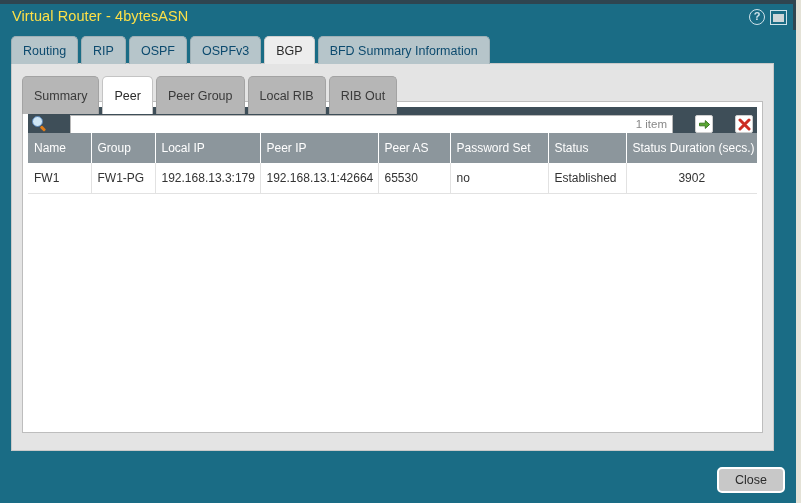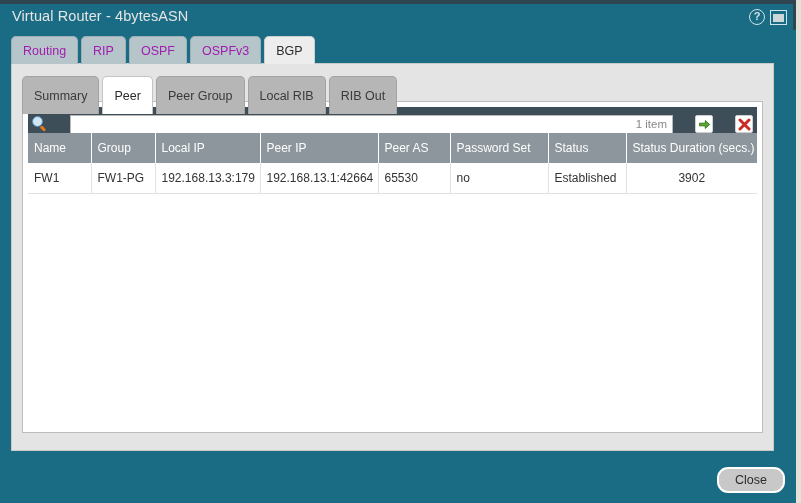--- a/index.html
+++ b/index.html
@@ -30,21 +30,21 @@
   .page-edge-dark {
     position: absolute; right: 5px; top: 4px;
     width: 3px; height: 26px;
     background: #2f4550;
   }
 
   
   .win-title {
     position: absolute;
     left: 12px; top: 8px;
-    color: #e5e5e5;
+    color: #fde047;
     font-size: 14.5px;
     letter-spacing: .1px;
     white-space: nowrap;
   }
   .win-tools {
     position: absolute;
     right: 14px; top: 9px;
     display: flex; align-items: center; gap: 5px;
   }
   .ico-help {
@@ -75,21 +75,21 @@
     left: 11px; top: 36px;
     display: flex; align-items: flex-end;
     gap: 3px;
     z-index: 4;
   }
   .tab-m {
     height: 28px;
     padding: 0 11px;
     display: flex; align-items: center;
     background: #b6c5ca;
-    color: #a21caf;
+    color: #0c4a6e;
     font-size: 12.5px;
     border-radius: 5px 5px 0 0;
     border: 1px solid #9fb0b6;
     border-bottom: none;
     cursor: pointer;
     white-space: nowrap;
   }
   .tab-m.active {
     background: #ededed;
     color: #2b2b2b;
@@ -232,21 +232,21 @@
     cursor: pointer;
   }
 
   
   .btn-close {
     position: absolute;
     left: 717px; top: 467px;
     width: 68px; height: 26px;
     background: #c8c8c8;
     border: 2px solid #ffffff;
-    border-radius: 11px;
+    border-radius: 5px;
     color: #2b2b2b;
     font-size: 12.5px;
     display: flex; align-items: center; justify-content: center;
     cursor: pointer;
   }
 </style>
 </head>
 <body>
 
 <div class="top-strip"></div>
@@ -259,20 +259,21 @@
   <div class="ico-help">?</div>
   <div class="ico-win"></div>
 </div>
 
 <div class="tabs-main">
   <div class="tab-m">Routing</div>
   <div class="tab-m">RIP</div>
   <div class="tab-m">OSPF</div>
   <div class="tab-m">OSPFv3</div>
   <div class="tab-m active">BGP</div>
+  <div class="tab-m">BFD Summary Information</div>
 </div>
 
 <div class="panel"></div>
 
 <div class="tabs-sub">
   <div class="tab-s">Summary</div>
   <div class="tab-s active">Peer</div>
   <div class="tab-s">Peer Group</div>
   <div class="tab-s">Local RIB</div>
   <div class="tab-s">RIB Out</div>

